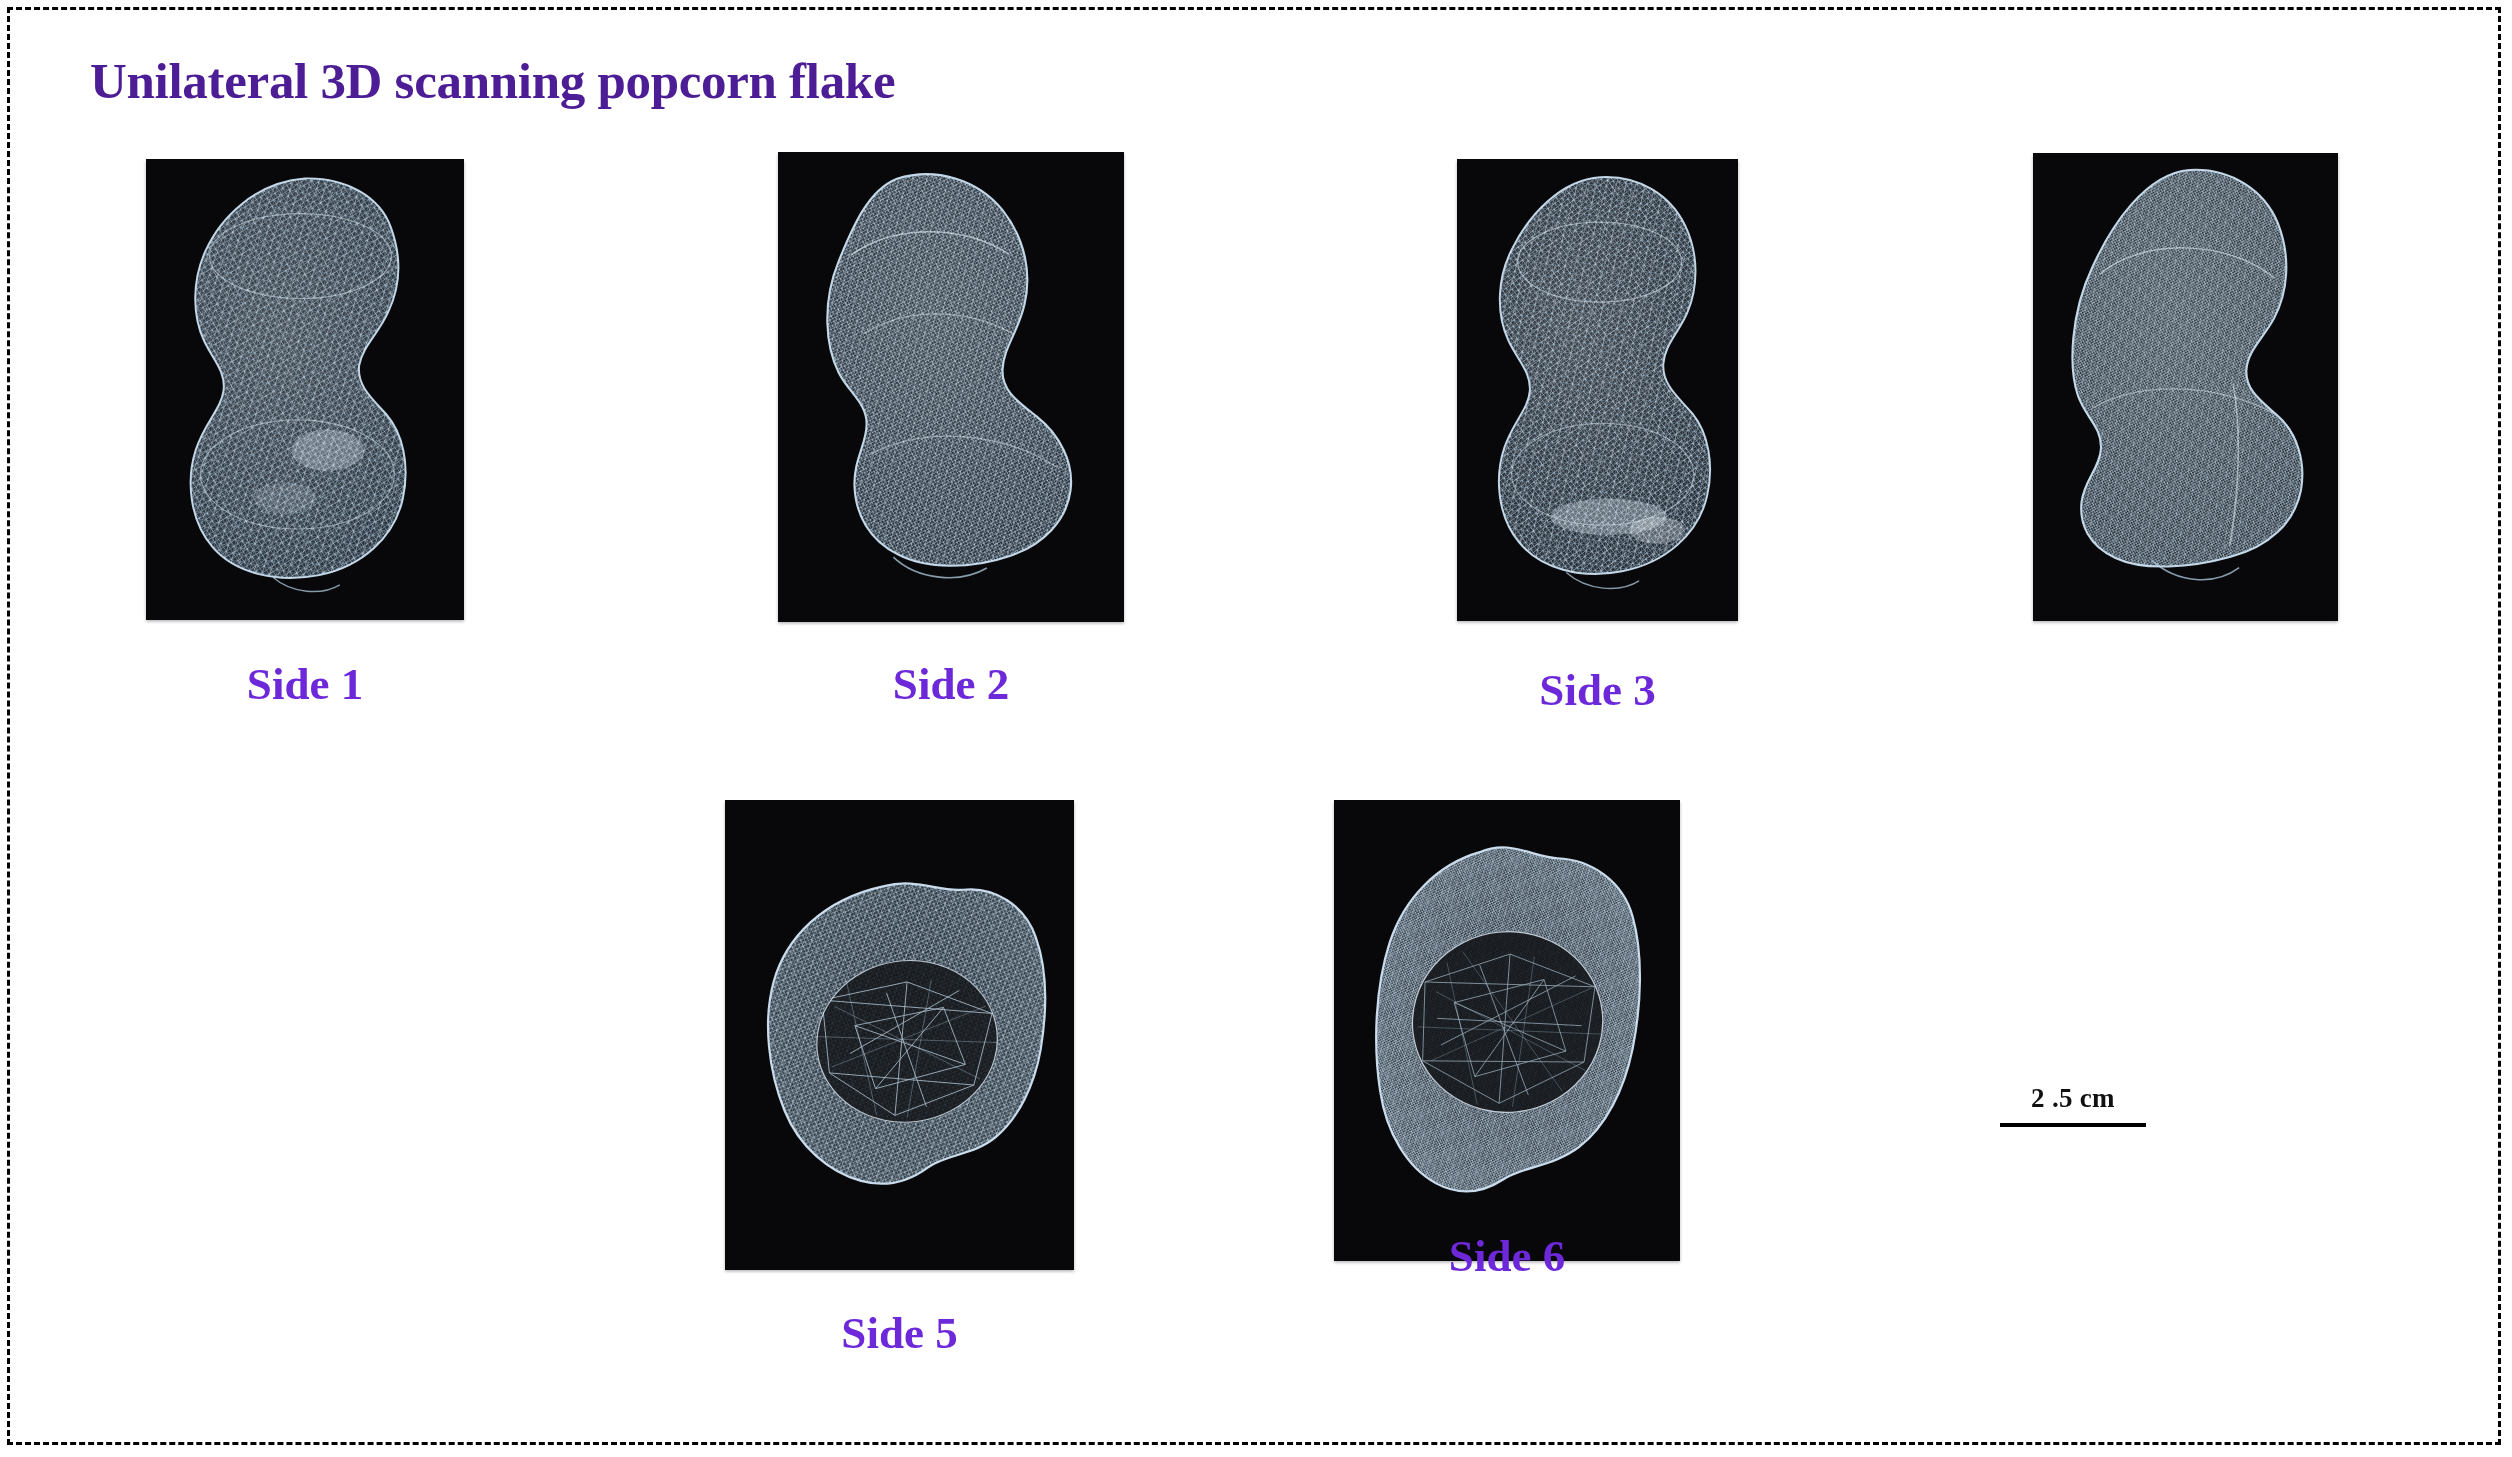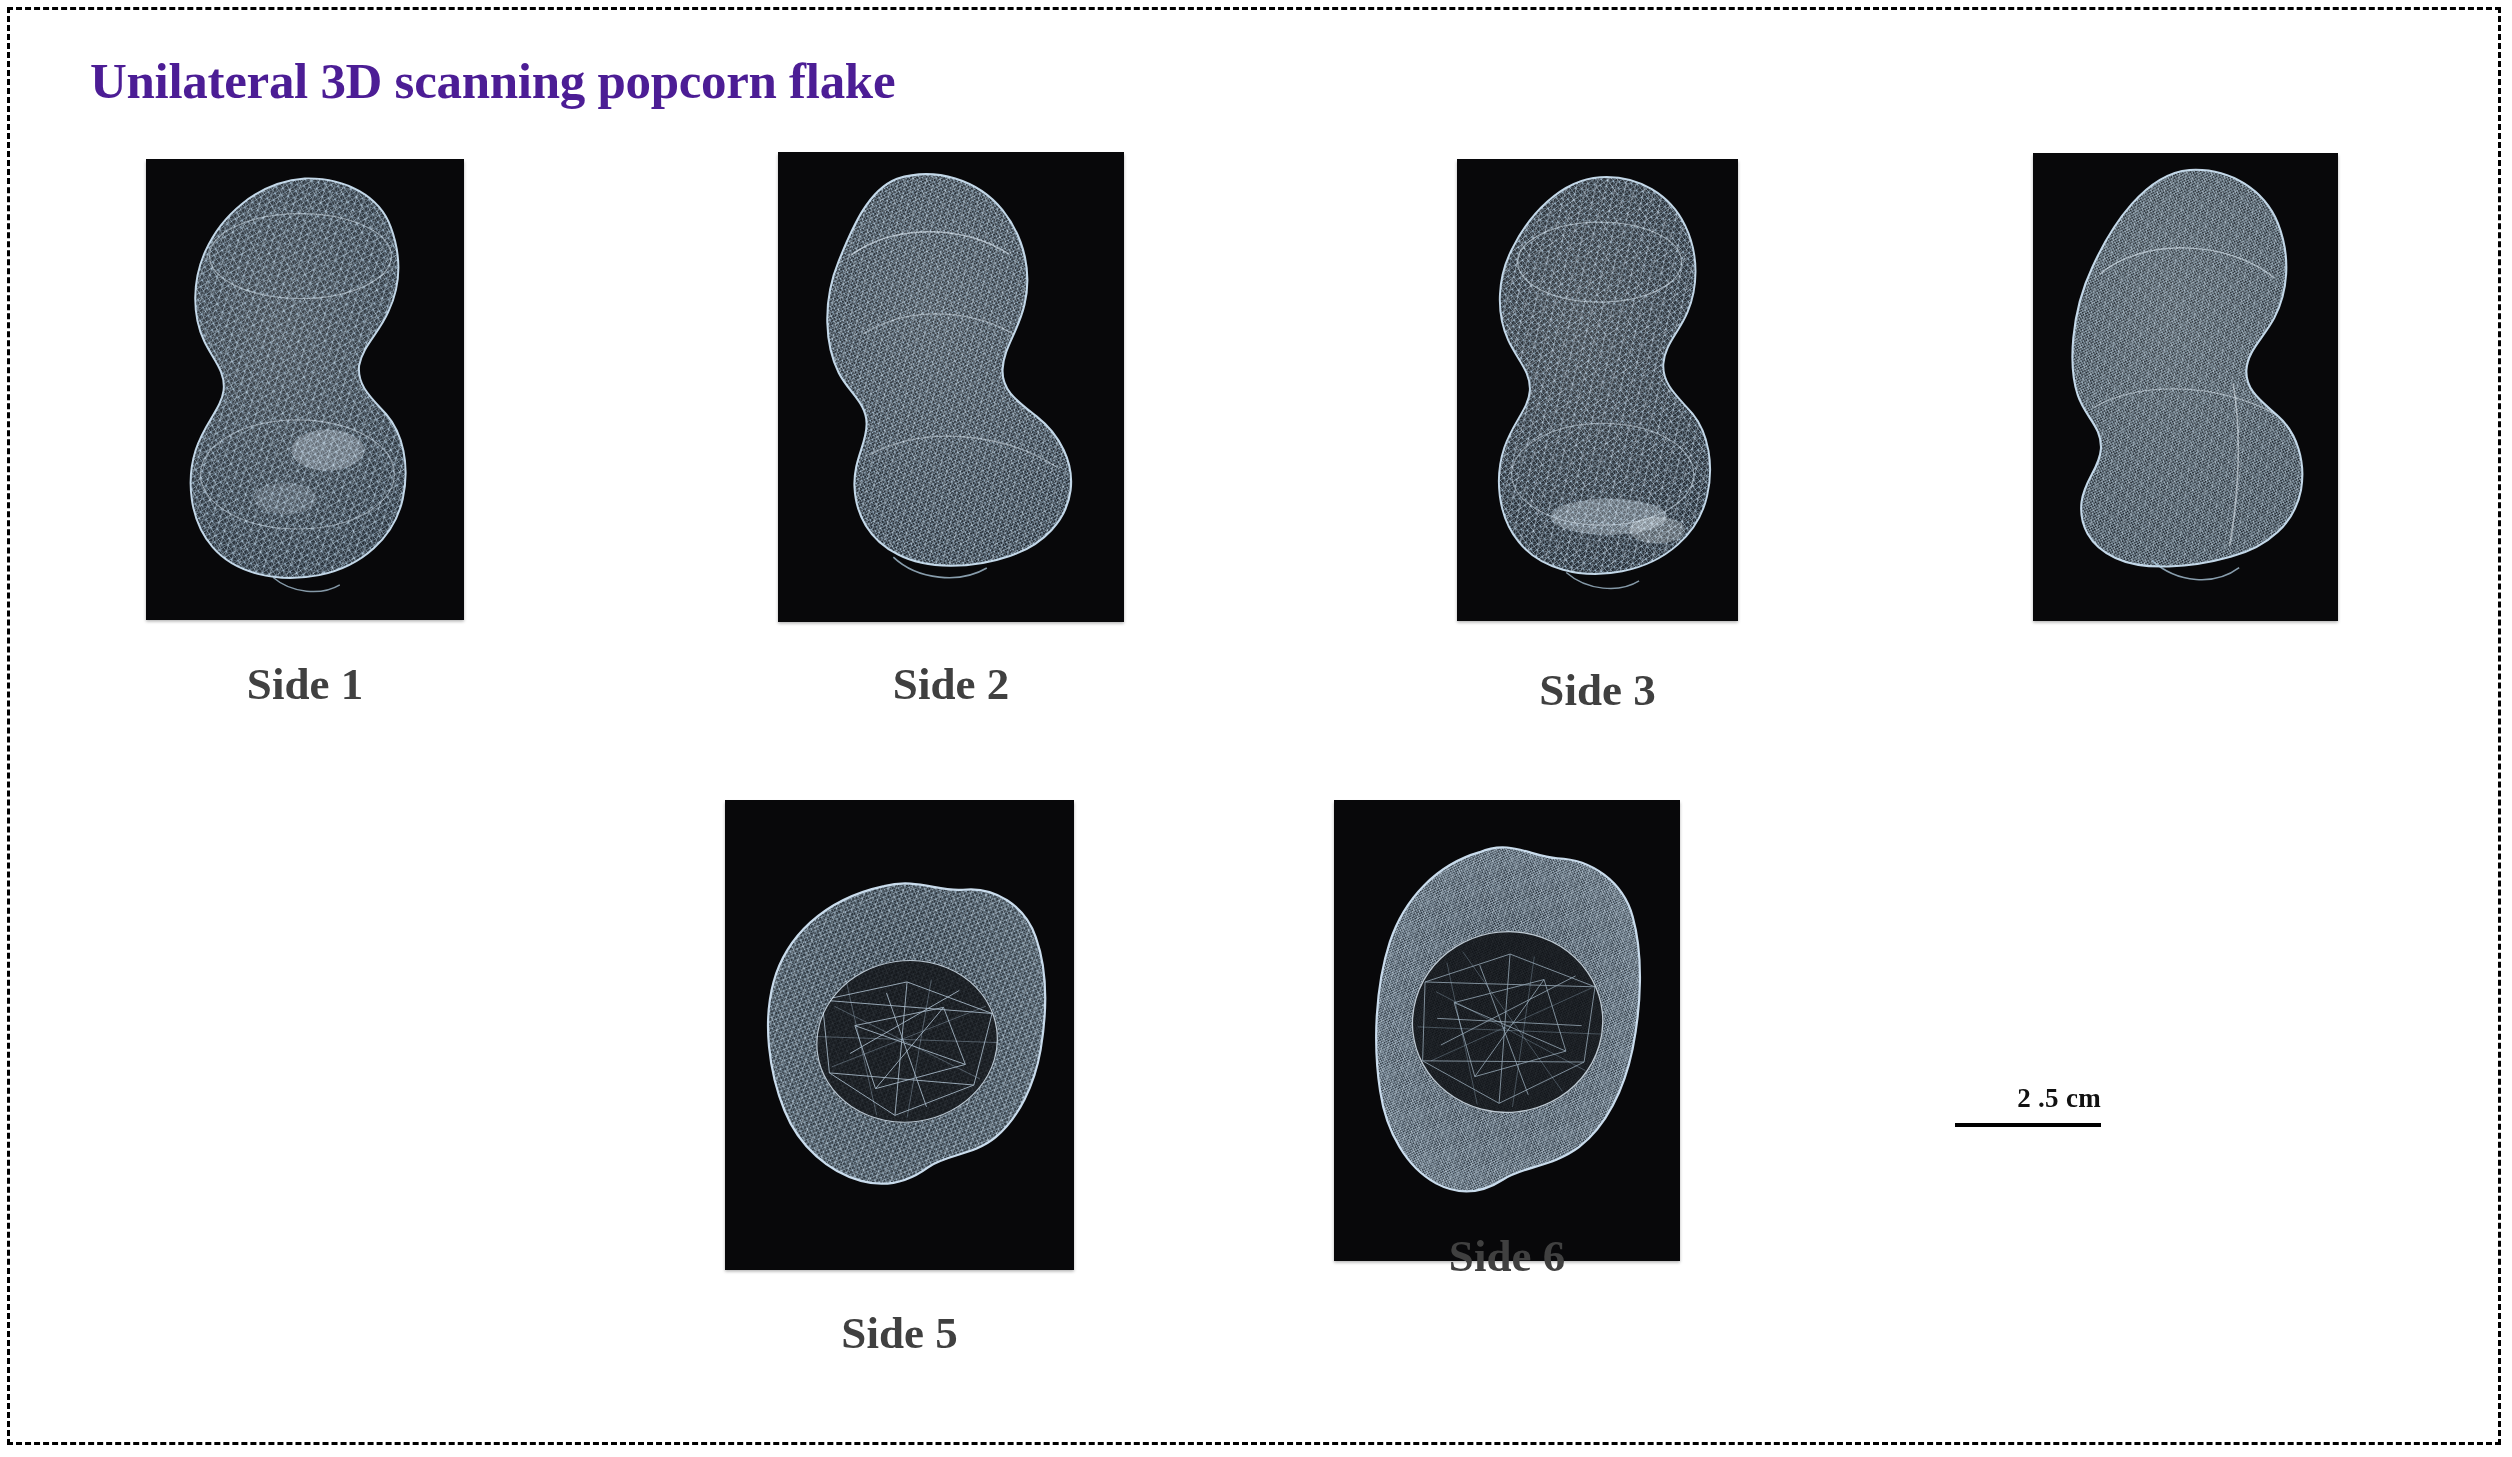--- a/index.html
+++ b/index.html
@@ -42,31 +42,31 @@
     position: absolute;
     background: #08080a;
     box-shadow: 0 1.8px 3px rgba(0,0,0,0.30);
     overflow: hidden;
   }
   .panel svg { display: block; width: 100%; height: 100%; }
   .caption {
     position: absolute;
     font-size: 45px;
     font-weight: bold;
-    color: #404040;
+    color: #6d28d9;
     text-align: center;
     white-space: nowrap;
   }
   
   #scalebar {
     position: absolute;
-    left: 1955px;
+    left: 2000px;
     top: 1085px;
     width: 146px;
-    text-align: right;
+    text-align: center;
   }
   #scalebar .sb-label {
     font-size: 27px;
     font-weight: bold;
     color: #111;
     line-height: 1.0;
     letter-spacing: 0.3px;
   }
   #scalebar .sb-line {
     margin-top: 11px;

